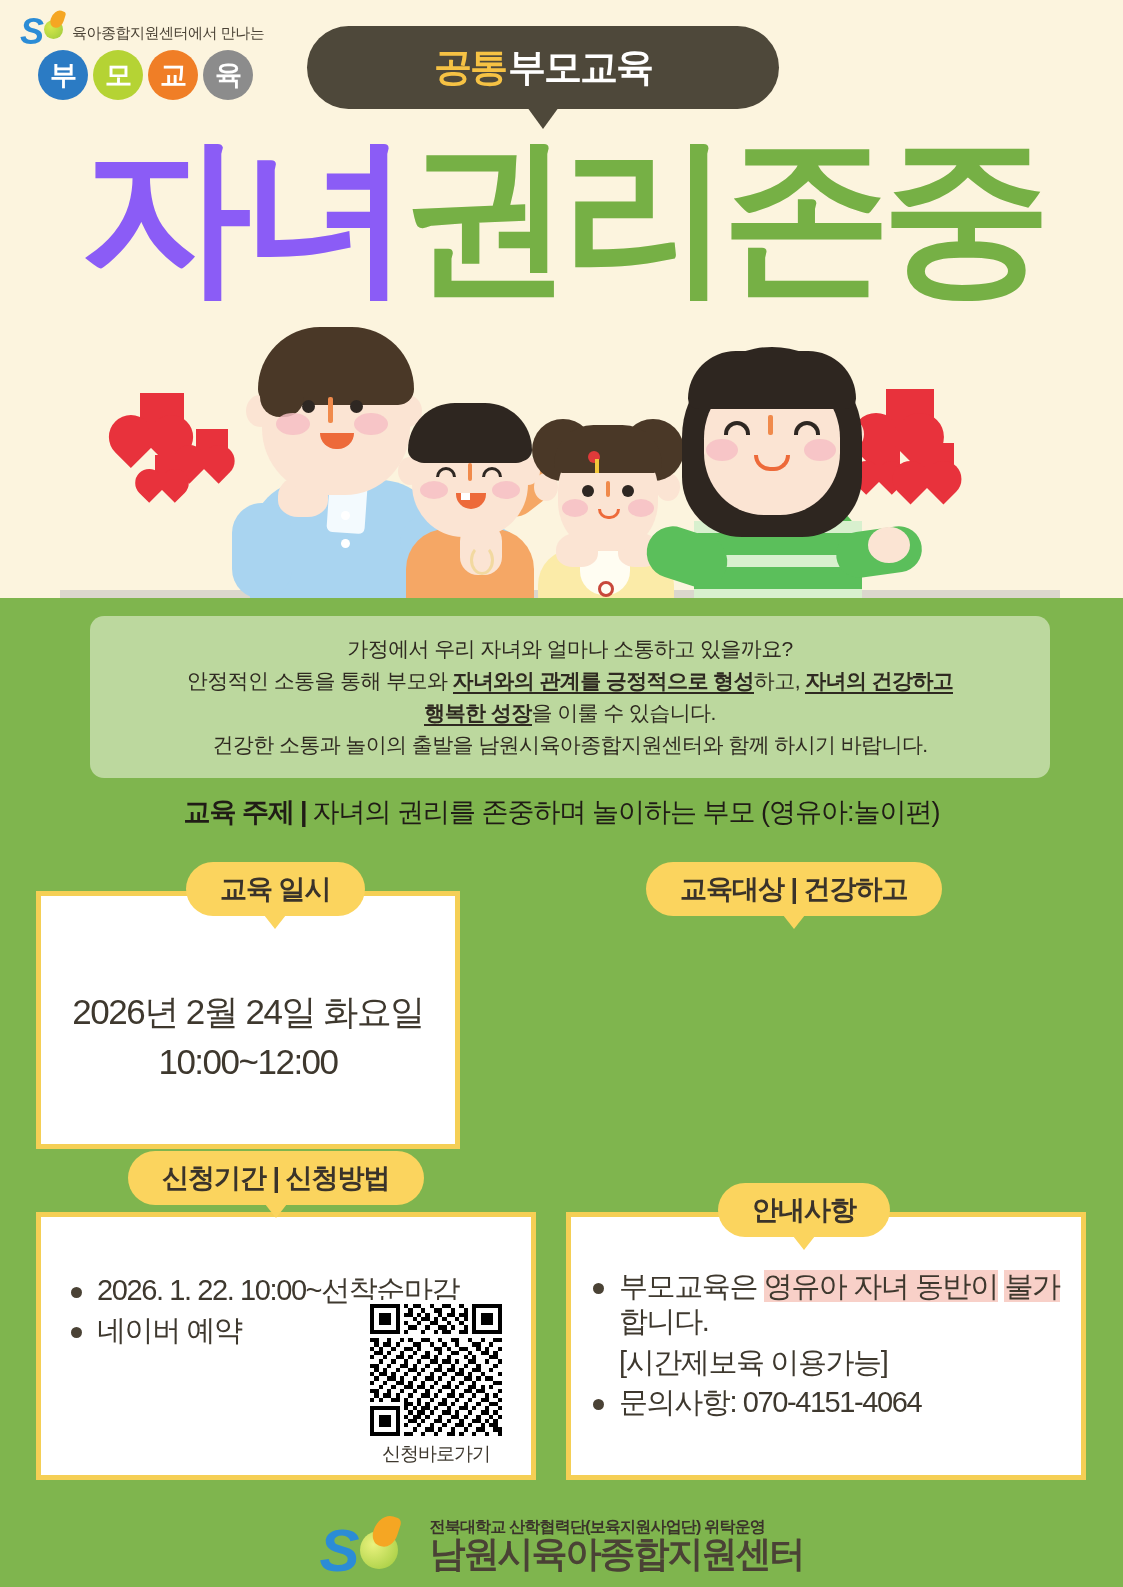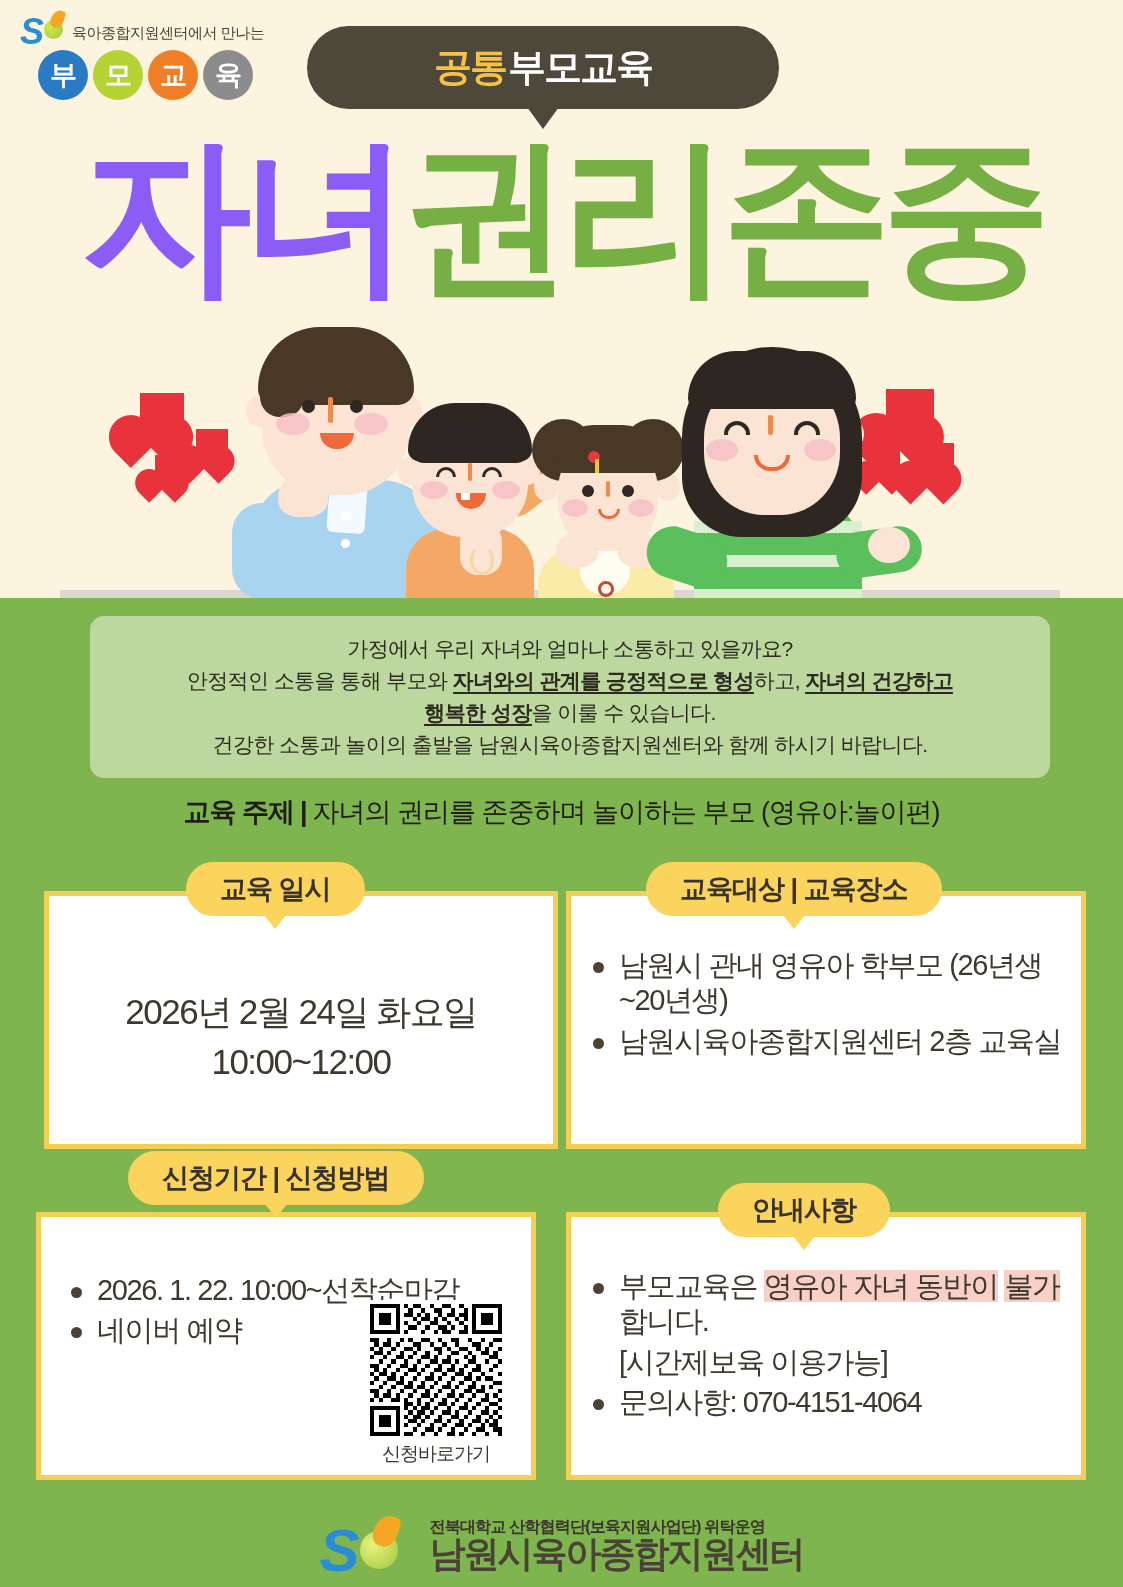--- a/index.html
+++ b/index.html
@@ -148,21 +148,21 @@
   }
   .topic .lbl { font-weight: bold; }
   .topic .sep { font-weight: bold; margin: 0 6px; }
 
   
   .card {
     position: absolute;
     background: #FFFFFF;
     border: 5px solid #F5CF55;
   }
-  .card.c-tl { left: 44px;  top: 293px;  width: 514px; height: 258px; }
+  .card.c-tl { left: 36px;  top: 293px;  width: 424px; height: 258px; }
   .card.c-tr { left: 566px; top: 293px;  width: 520px; height: 258px; }
   .card.c-bl { left: 36px;  top: 614px;  width: 500px; height: 268px; }
   .card.c-br { left: 566px; top: 614px;  width: 520px; height: 268px; }
 
   .pill-wrap { position: absolute; z-index: 5; }
   .pill {
     background: #FBD45E; border-radius: 30px;
     padding: 9px 34px;
     font-size: 27px; font-weight: bold; color: #3A332A;
     letter-spacing: -1px; white-space: nowrap; text-align: center;
@@ -391,30 +391,22 @@
           <div class="date-line">2026년 2월 24일 화요일</div>
           <div class="date-line">10:00~12:00</div>
         </div>
       </div>
     </div>
     <div class="pill-wrap pw-tl">
       <div class="pill">교육 일시</div>
       <div class="pill-tail"></div>
     </div>
 
-    <div class="card c-tr">
-      <div class="card-inner" style="padding:52px 12px 10px 8px;">
-        <ul class="bullets">
-          <li class="bullet">남원시 관내 영유아 학부모 (26년생~20년생)</li>
-          <li class="bullet">남원시육아종합지원센터 2층 교육실</li>
-        </ul>
-      </div>
-    </div>
     <div class="pill-wrap pw-tr">
-      <div class="pill">교육대상 | 교육장소</div>
+      <div class="pill">교육대상 | 건강하고</div>
       <div class="pill-tail"></div>
     </div>
 
     <div class="card c-bl">
       <div class="apply-inner">
         <ul class="bullets apply-list">
           <li class="bullet">2026. 1. 22. 10:00~선착순마감</li>
           <li class="bullet">네이버 예약</li>
         </ul>
         <div class="qr-block">

